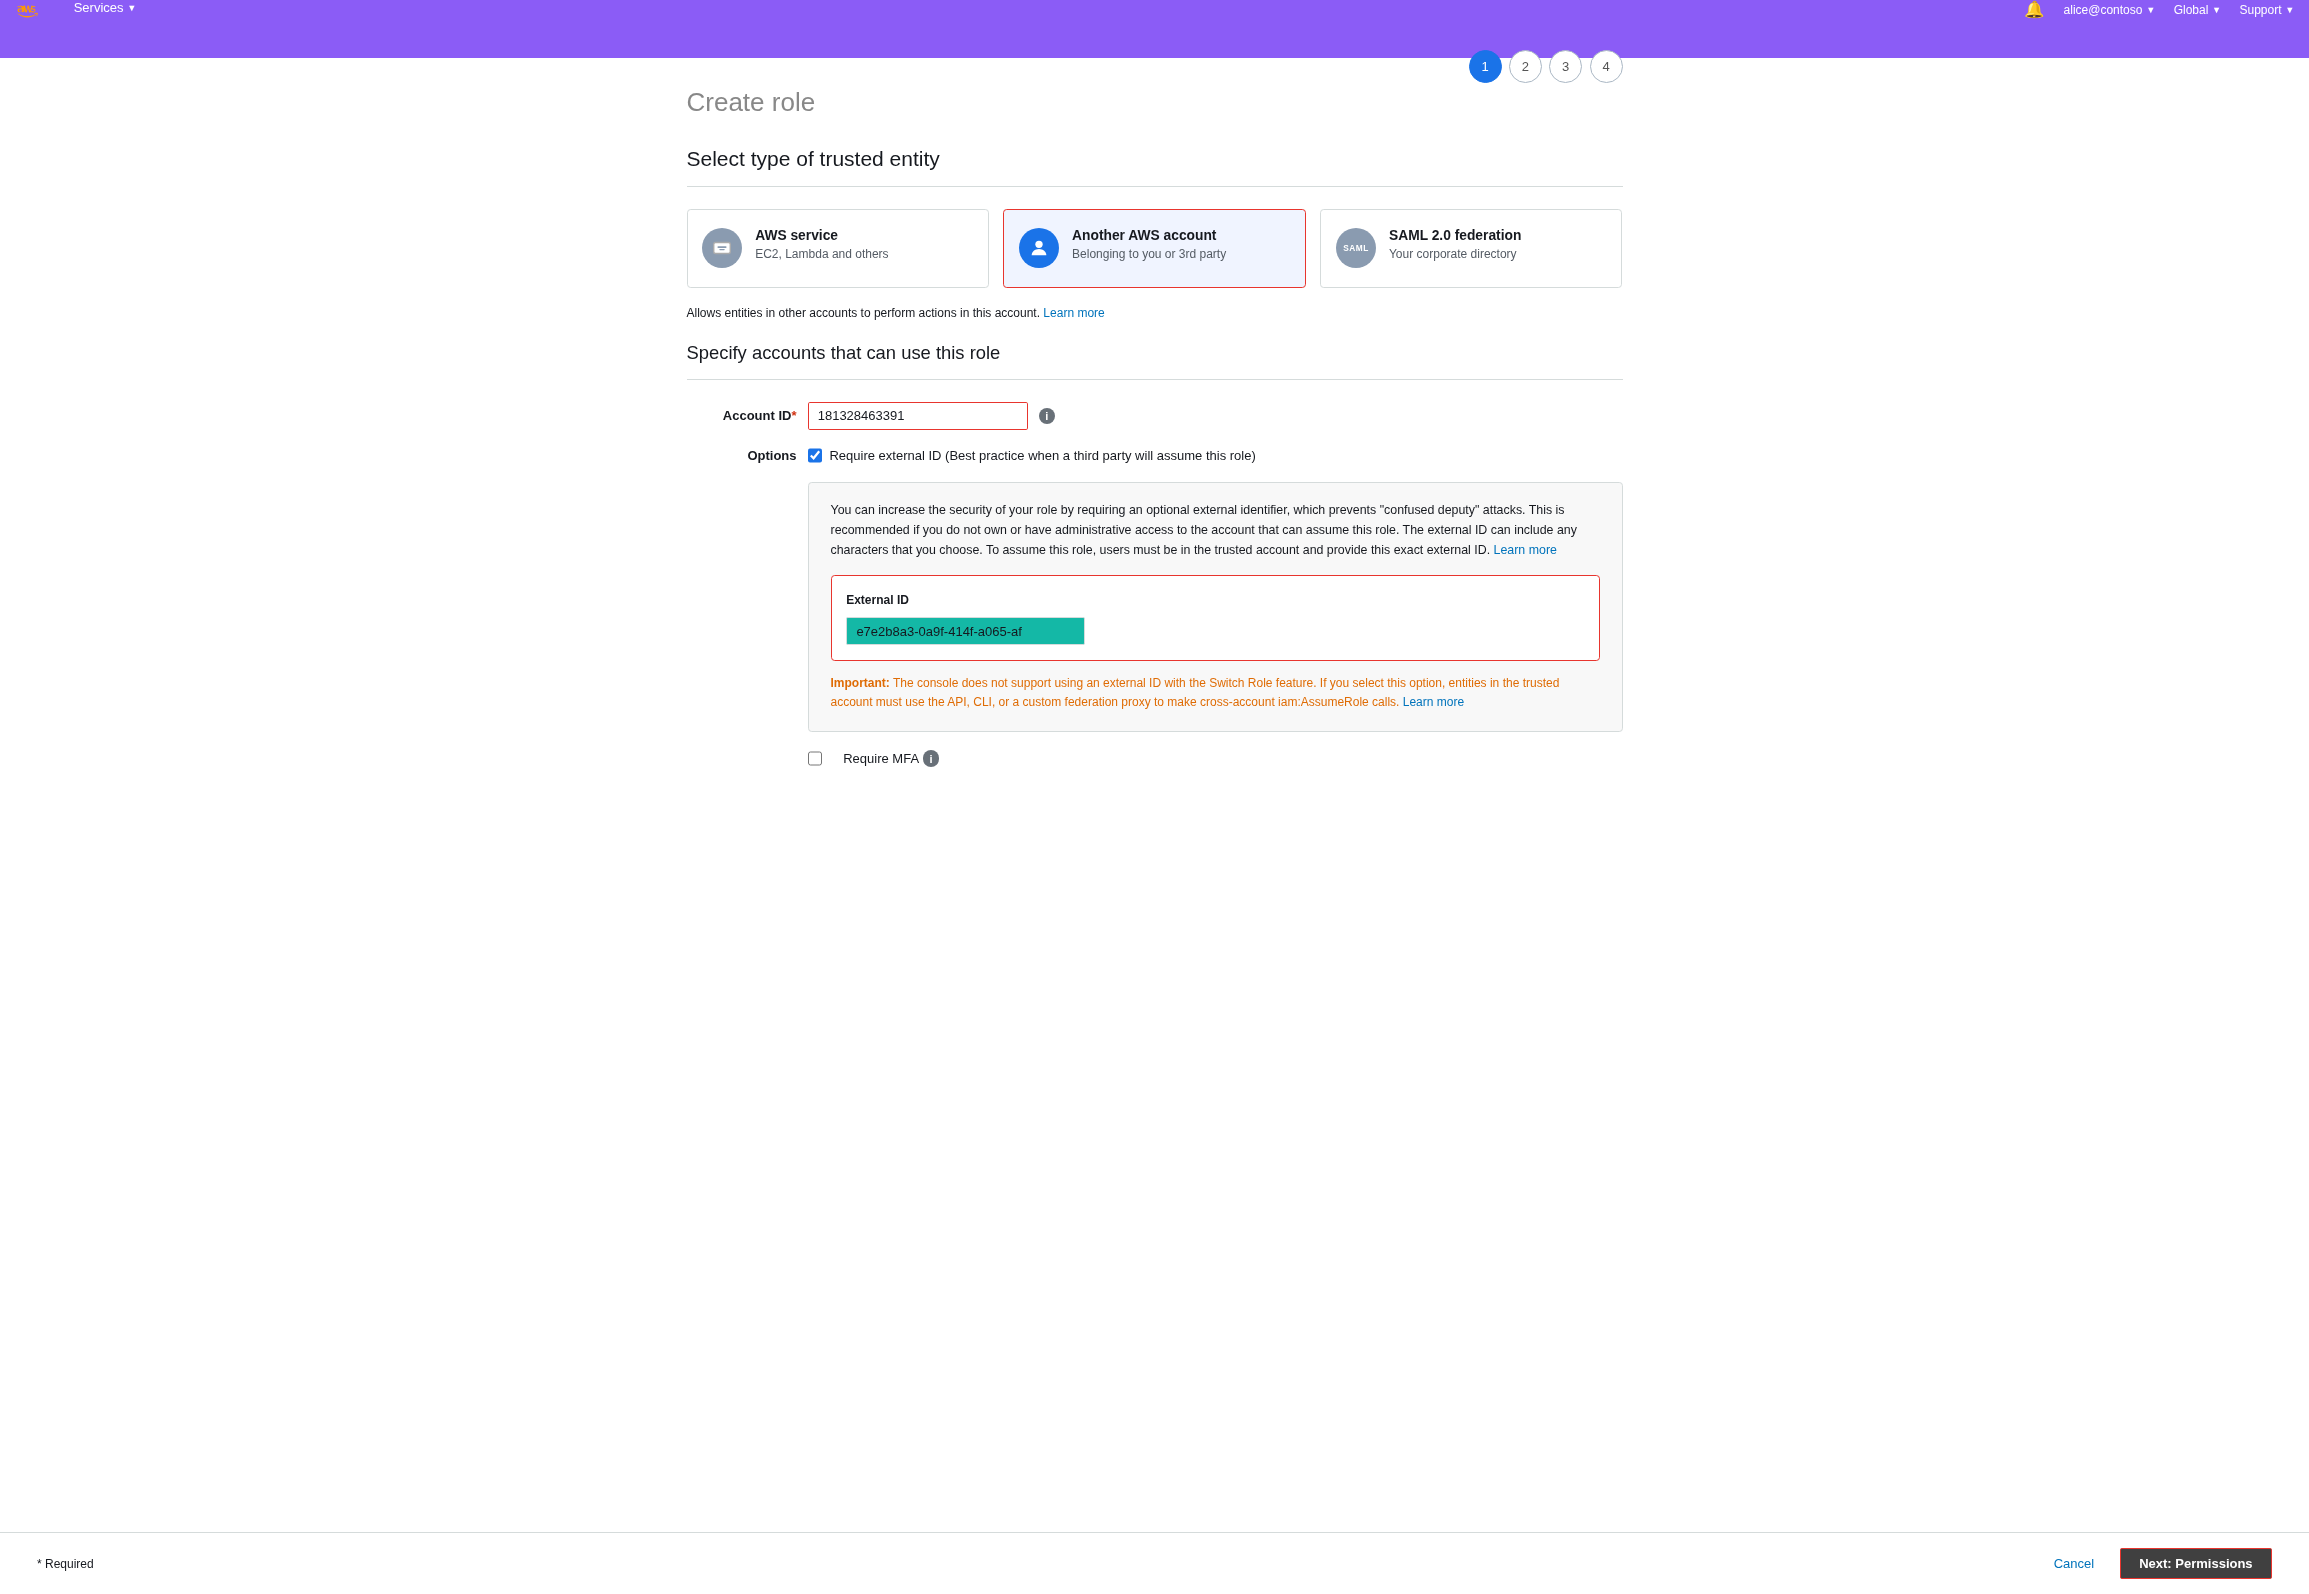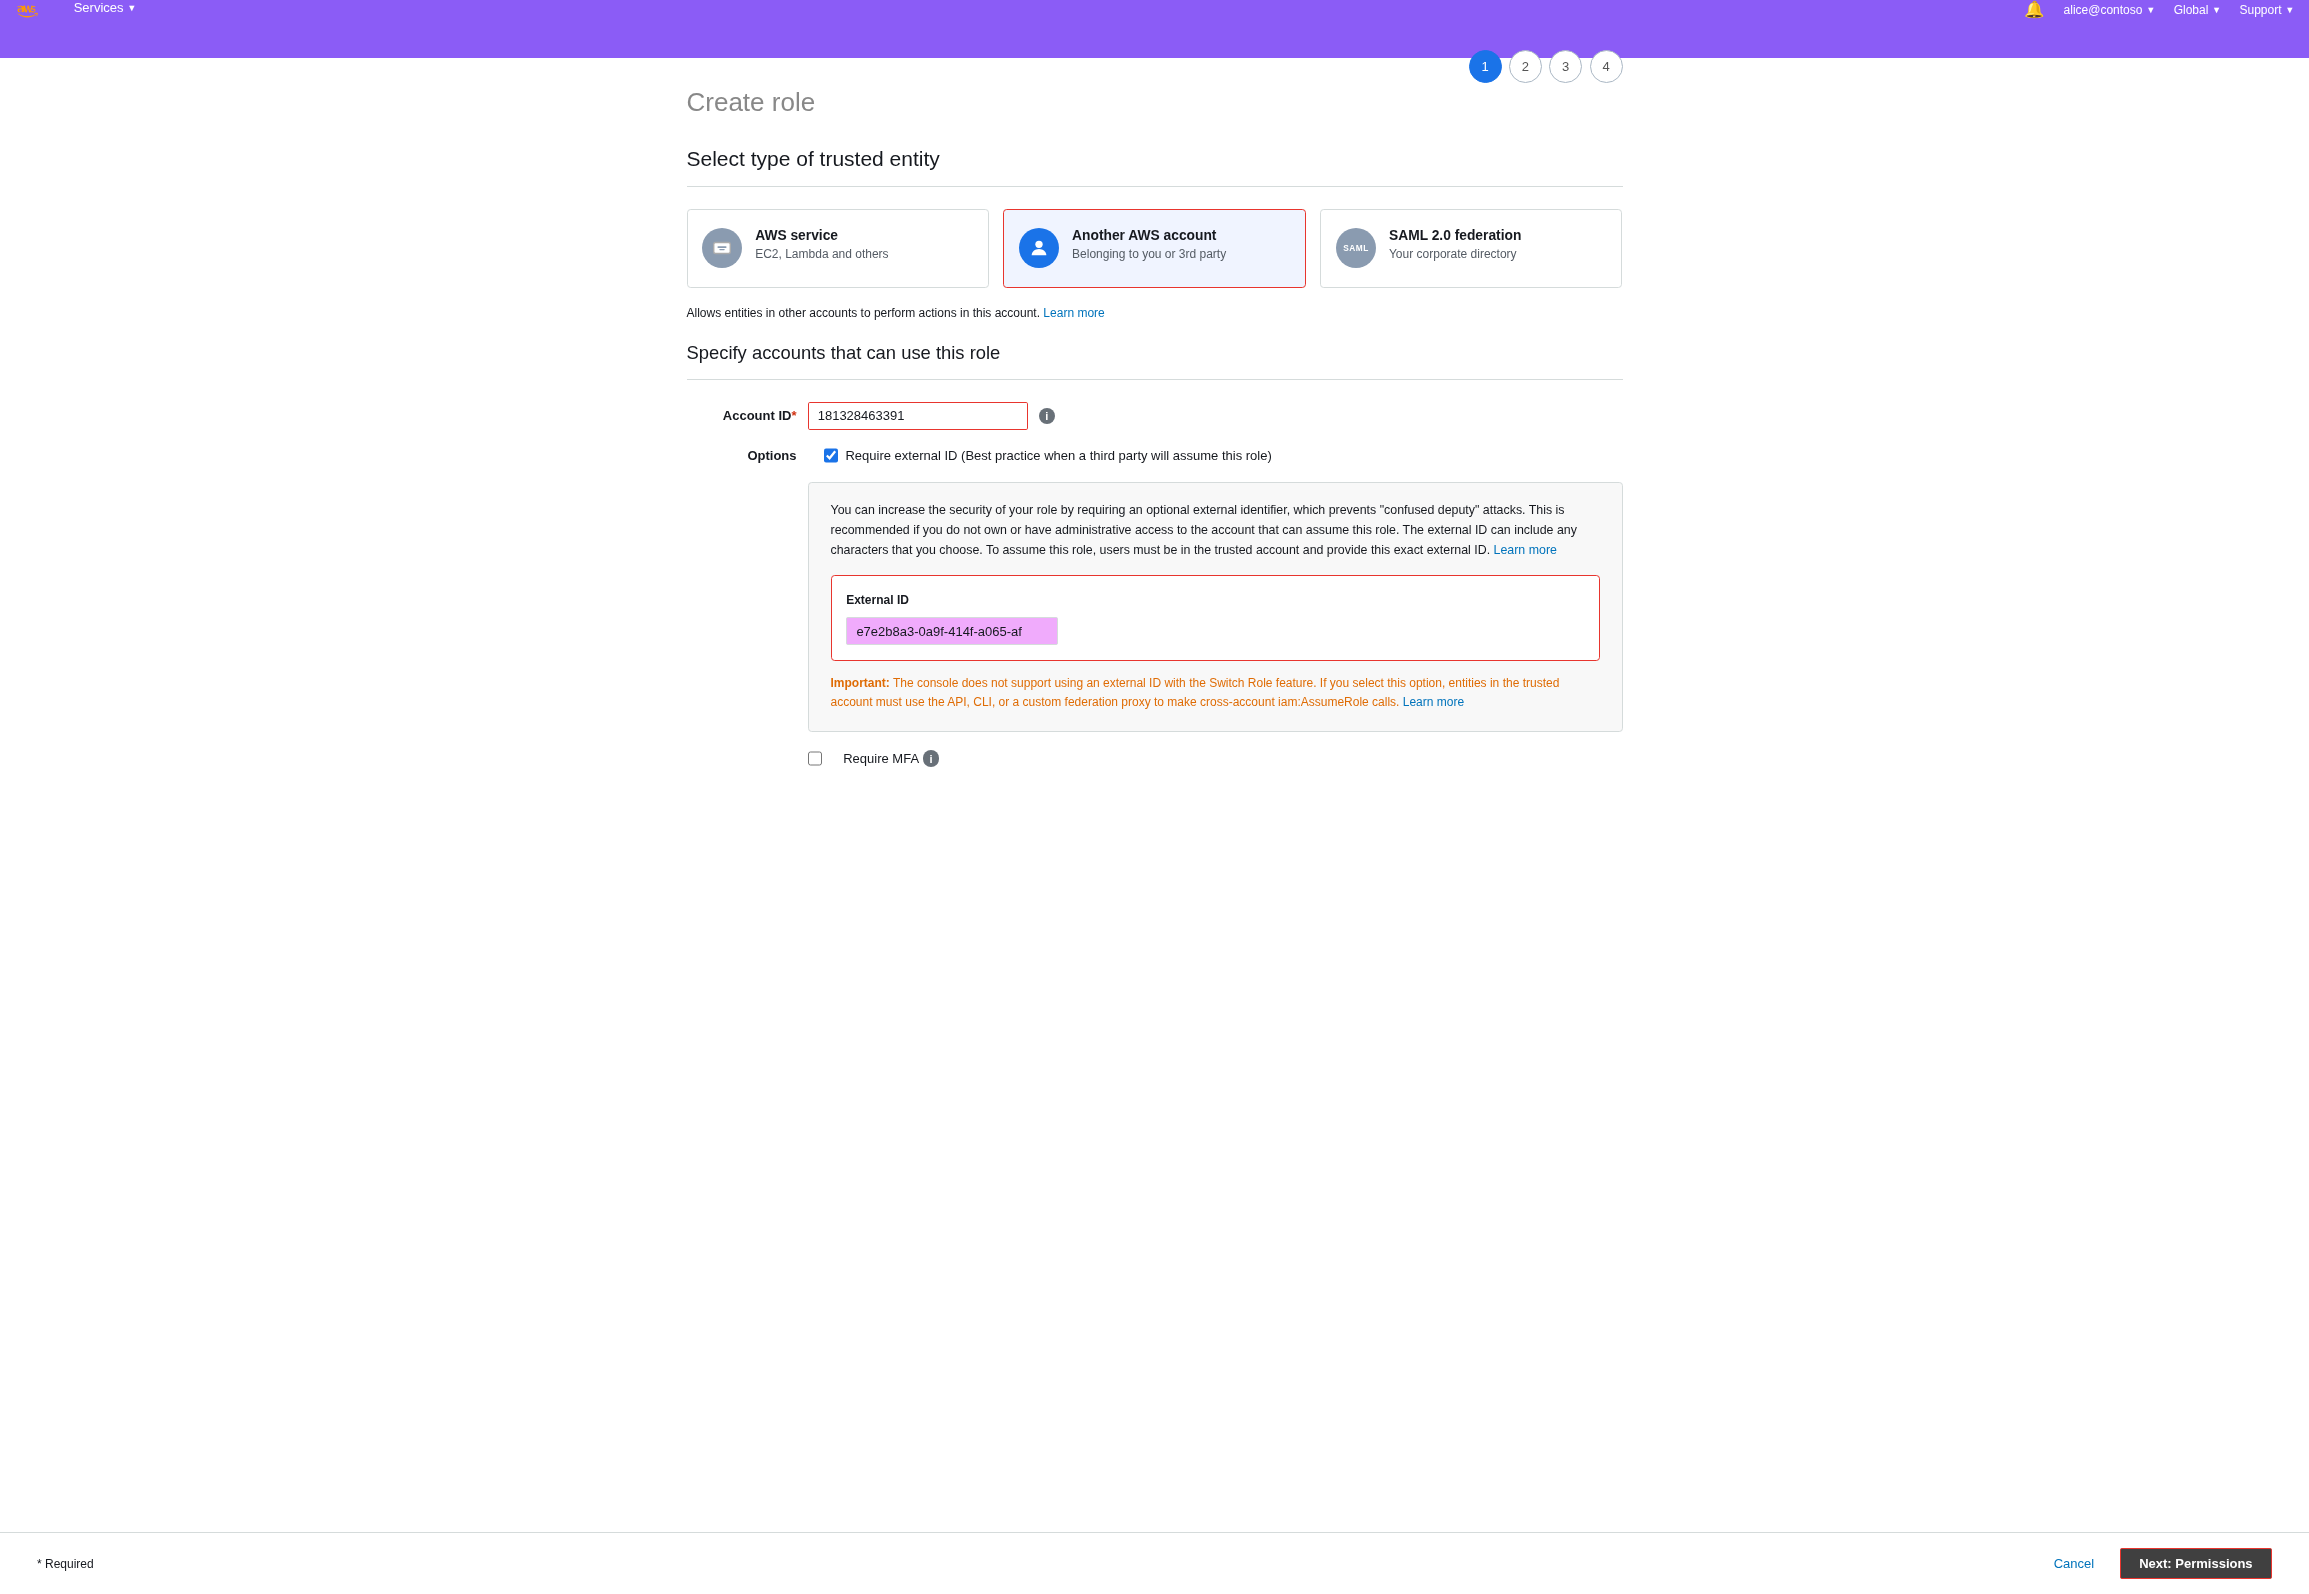--- a/index.html
+++ b/index.html
@@ -207,21 +207,21 @@
       justify-content: center;
       cursor: pointer;
       font-weight: bold;
     }
 
     
     .options-row {
       display: flex;
       align-items: center;
       margin-bottom: 18.4px;
-      gap: 27px;
+      gap: 11px;
     }
     .options-label {
       font-size: 13px;
       font-weight: 600;
       min-width: 110px;
       text-align: right;
     }
     .checkbox-label {
       display: flex;
       align-items: center;
@@ -264,24 +264,24 @@
       font-size: 12px;
       font-weight: 600;
       margin-bottom: 7.3px;
       color: #16191f;
     }
     .external-id-input {
       border: 0.9px solid #d5dbdb;
       border-radius: 1.8px;
       padding: 5.5px 9.2px;
       font-size: 13px;
-      width: 212px;
+      width: 239px;
       outline: none;
       color: #16191f;
-      background: #f0abfc;
+      background: #14b8a6;
     }
 
     
     .important-text {
       margin-top: 13px;
       font-size: 12px;
       color: #df6c05;
       line-height: 1.6;
     }
     .important-text strong {

